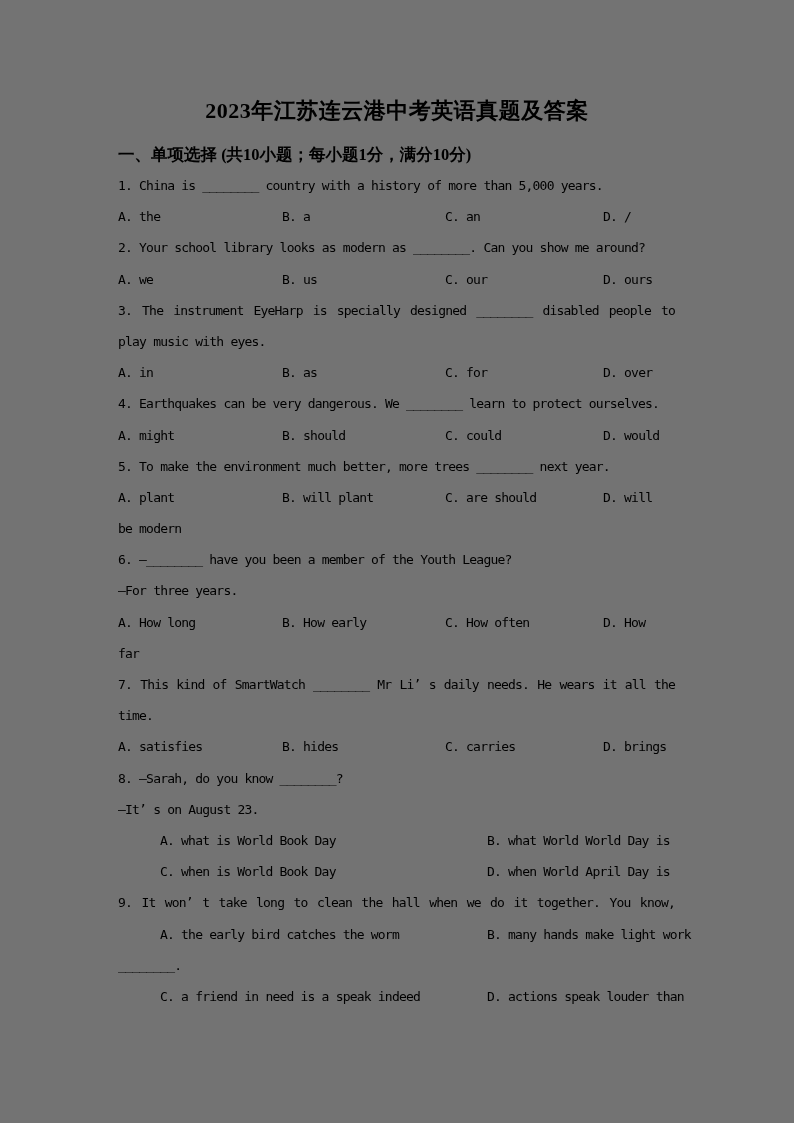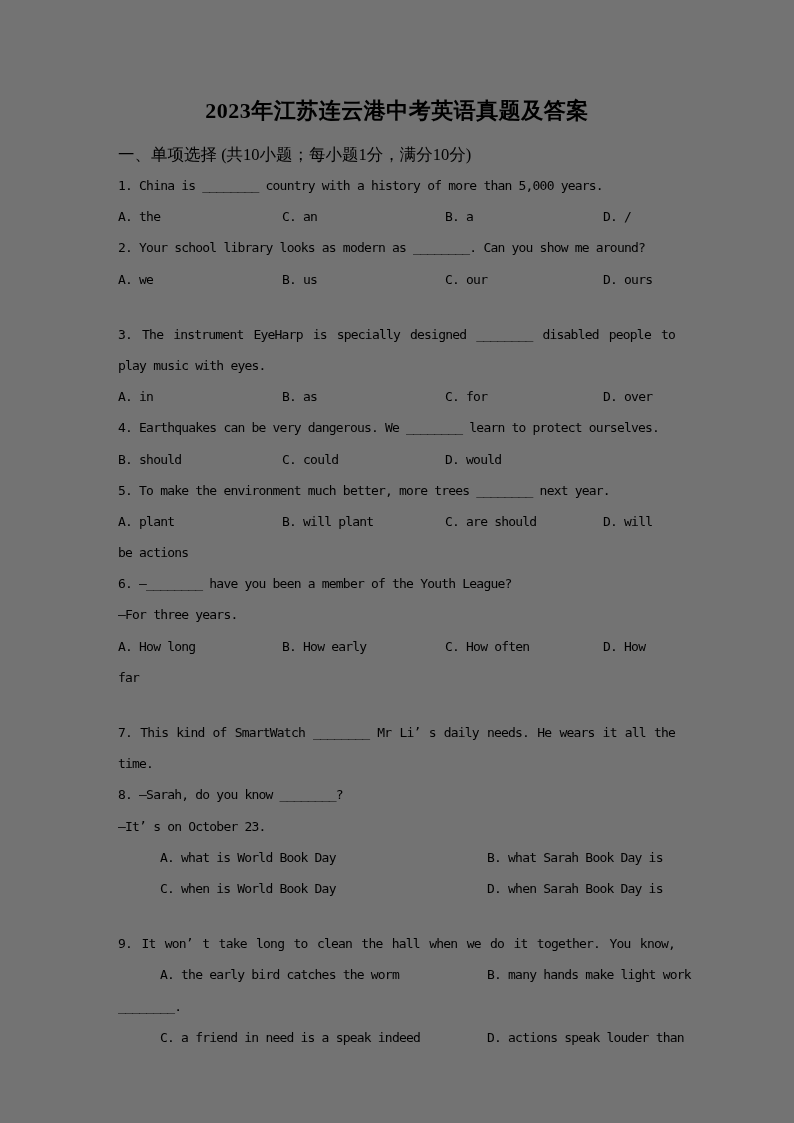--- a/index.html
+++ b/index.html
@@ -16,80 +16,80 @@
   .doc-title {
     font-family: "Liberation Serif", "DejaVu Serif", serif;
     font-weight: bold;
     font-size: 22px;
     line-height: 28px;
     text-align: center;
     letter-spacing: 0.5px;
   }
   .section-heading {
     font-family: "Liberation Serif", "DejaVu Serif", serif;
-    font-weight: normal;
+    font-weight: bold;
     font-size: 16.5px;
     line-height: 24px;
     margin: 18px 0 0 118px;
   }
   .content {
     margin: 3px 0 0 118px;
     width: 557px;
     font-family: "DejaVu Sans Mono", "Liberation Mono", monospace;
     font-size: 13px;
     letter-spacing: -0.8px;
   }
   .line {
     height: 31.2px;
     line-height: 31.2px;
     white-space: pre-wrap;
   }
   .line.justify {
     text-align: justify;
     text-align-last: justify;
-    margin-top: 24px;
   }
   .line.opts4 {
     display: grid;
     grid-template-columns: 164px 163px 158px auto;
   }
   .line.opts2 {
     display: grid;
     grid-template-columns: 327px auto;
     margin-left: 42px;
   }
   .opt { display: block; white-space: nowrap; }
 </style>
 </head>
 <body>
 
 <div class="page">
   <h1 class="doc-title">2023年江苏连云港中考英语真题及答案</h1>
   <h2 class="section-heading">一、单项选择 (共10小题；每小题1分，满分10分)</h2>
   <div class="content" id="content">
       <div class="line">1. China is ________ country with a history of more than 5,000 years.</div>
-      <div class="line opts4"><span class="opt">A. the</span><span class="opt">C. an</span><span class="opt">B. a</span><span class="opt">D. /</span></div>
+      <div class="line opts4"><span class="opt">A. the</span><span class="opt">B. a</span><span class="opt">C. an</span><span class="opt">D. /</span></div>
       <div class="line">2. Your school library looks as modern as ________. Can you show me around?</div>
       <div class="line opts4"><span class="opt">A. we</span><span class="opt">B. us</span><span class="opt">C. our</span><span class="opt">D. ours</span></div>
       <div class="line justify">3. The instrument EyeHarp is specially designed ________ disabled people to</div>
       <div class="line">play music with eyes.</div>
       <div class="line opts4"><span class="opt">A. in</span><span class="opt">B. as</span><span class="opt">C. for</span><span class="opt">D. over</span></div>
       <div class="line">4. Earthquakes can be very dangerous. We ________ learn to protect ourselves.</div>
-      <div class="line opts4"><span class="opt">B. should</span><span class="opt">C. could</span><span class="opt">D. would</span></div>
+      <div class="line opts4"><span class="opt">A. might</span><span class="opt">B. should</span><span class="opt">C. could</span><span class="opt">D. would</span></div>
       <div class="line">5. To make the environment much better, more trees ________ next year.</div>
       <div class="line opts4"><span class="opt">A. plant</span><span class="opt">B. will plant</span><span class="opt">C. are should</span><span class="opt">D. will</span></div>
-      <div class="line">be actions</div>
+      <div class="line">be modern</div>
       <div class="line">6. —________ have you been a member of the Youth League?</div>
       <div class="line">—For three years.</div>
       <div class="line opts4"><span class="opt">A. How long</span><span class="opt">B. How early</span><span class="opt">C. How often</span><span class="opt">D. How</span></div>
       <div class="line">far</div>
       <div class="line justify">7. This kind of SmartWatch ________ Mr Li’ s daily needs. He wears it all the</div>
       <div class="line">time.</div>
+      <div class="line opts4"><span class="opt">A. satisfies</span><span class="opt">B. hides</span><span class="opt">C. carries</span><span class="opt">D. brings</span></div>
       <div class="line">8. —Sarah, do you know ________?</div>
-      <div class="line">—It’ s on October 23.</div>
-      <div class="line opts2"><span class="opt">A. what is World Book Day</span><span class="opt">B. what Sarah Book Day is</span></div>
-      <div class="line opts2"><span class="opt">C. when is World Book Day</span><span class="opt">D. when Sarah Book Day is</span></div>
+      <div class="line">—It’ s on August 23.</div>
+      <div class="line opts2"><span class="opt">A. what is World Book Day</span><span class="opt">B. what World World Day is</span></div>
+      <div class="line opts2"><span class="opt">C. when is World Book Day</span><span class="opt">D. when World April Day is</span></div>
       <div class="line justify">9. It won’ t take long to clean the hall when we do it together. You know,</div>
       <div class="line opts2"><span class="opt">A. the early bird catches the worm</span><span class="opt">B. many hands make light work</span></div>
       <div class="line">________.</div>
       <div class="line opts2"><span class="opt">C. a friend in need is a speak indeed</span><span class="opt">D. actions speak louder than</span></div>
     </div>
 </div>
 
 </body></html>

